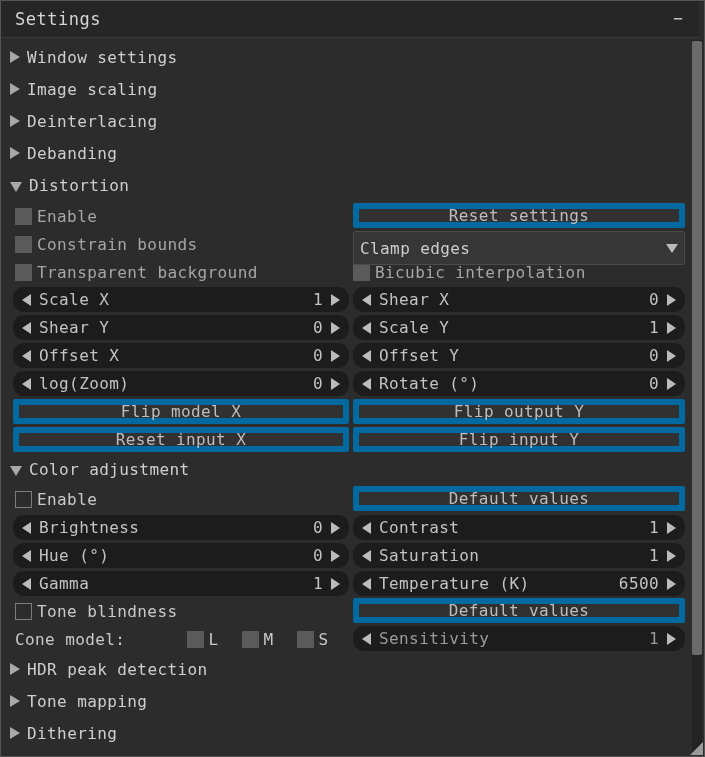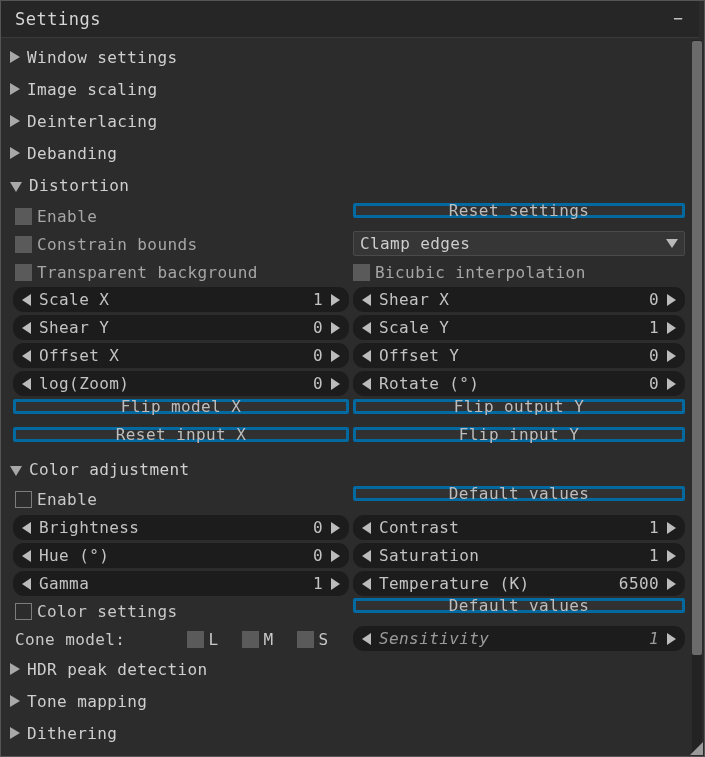--- a/index.html
+++ b/index.html
@@ -69,39 +69,39 @@
     width:17px;height:17px;margin-right:5px;
     box-sizing:border-box;flex:none;
   }
   .cb.disabled{background:#5a5a5a;border:none;}
   .cb.enabled{background:transparent;border:1px solid #7c7c7c;}
   .cb-label{white-space:nowrap;}
   .cb-row.dim .cb-label{color:#a6a6a6;}
 
   
   .btn{
-    position:absolute;height:15px;
+    position:absolute;height:25px;
     background:#313131;
-    border:3px solid #0369a1;
+    border:6px solid #0369a1;
     border-radius:2px;
     box-sizing:border-box;
     display:flex;align-items:center;justify-content:center;
     font-size:16px;color:#bdbdbd;letter-spacing:0.4px;
     cursor:pointer;
   }
 
   
   .combo{
     position:absolute;height:25px;
     background:#363636;
     border:1px solid #4a4a4a;
     border-radius:2px;
     box-sizing:border-box;
     display:flex;align-items:center;
-    padding:7px 6px;
+    padding:16px 6px;
     font-size:16px;color:#cdcdcd;letter-spacing:0.4px;
     cursor:pointer;
   }
   .combo .combo-val{flex:1;white-space:nowrap;}
   .combo .combo-arrow{
     width:0;height:0;
     border-top:9px solid #b9b9b9;
     border-left:6px solid transparent;
     border-right:6px solid transparent;
     margin-left:6px;
@@ -111,21 +111,21 @@
   .slider{
     position:absolute;height:25px;
     background:#1c1c1c;
     border-radius:11px;
     box-sizing:border-box;
     display:flex;align-items:center;
     padding:0 9px;
     font-size:16px;color:#c3c3c3;letter-spacing:0.4px;
     cursor:ew-resize;
   }
-  .slider.dim{color:#9b9b9b;font-style:italic;}
+  .slider.dim{color:#9b9b9b;}
   .arr-l{
     width:0;height:0;flex:none;
     border-right:9px solid #bcbcbc;
     border-top:6px solid transparent;
     border-bottom:6px solid transparent;
     margin-right:8px;cursor:pointer;
   }
   .arr-r{
     width:0;height:0;flex:none;
     border-left:9px solid #bcbcbc;
@@ -328,21 +328,21 @@
     </div>
     <div class="slider" style="left:352px;top:533px;width:332px">
       <span class="arr-l"></span>
       <span class="sl-label">Temperature (K)</span>
       <span class="sl-value">6500</span>
       <span class="arr-r"></span>
     </div>
 
     <div class="cb-row" style="left:14px;top:561px">
       <span class="cb enabled"></span>
-      <span class="cb-label">Color settings</span>
+      <span class="cb-label">Tone blindness</span>
     </div>
     <div class="btn" style="left:352px;top:560px;width:332px">Default values</div>
 
     <div id="cone-row" style="left:14px;top:589px">
       <span class="cone-label">Cone model:</span>
       <span class="cone-item" style="margin-left:62px">
         <span class="cb disabled"></span>
         <span class="cone-txt">L</span>
       </span>
       <span class="cone-item" style="margin-left:24px">

